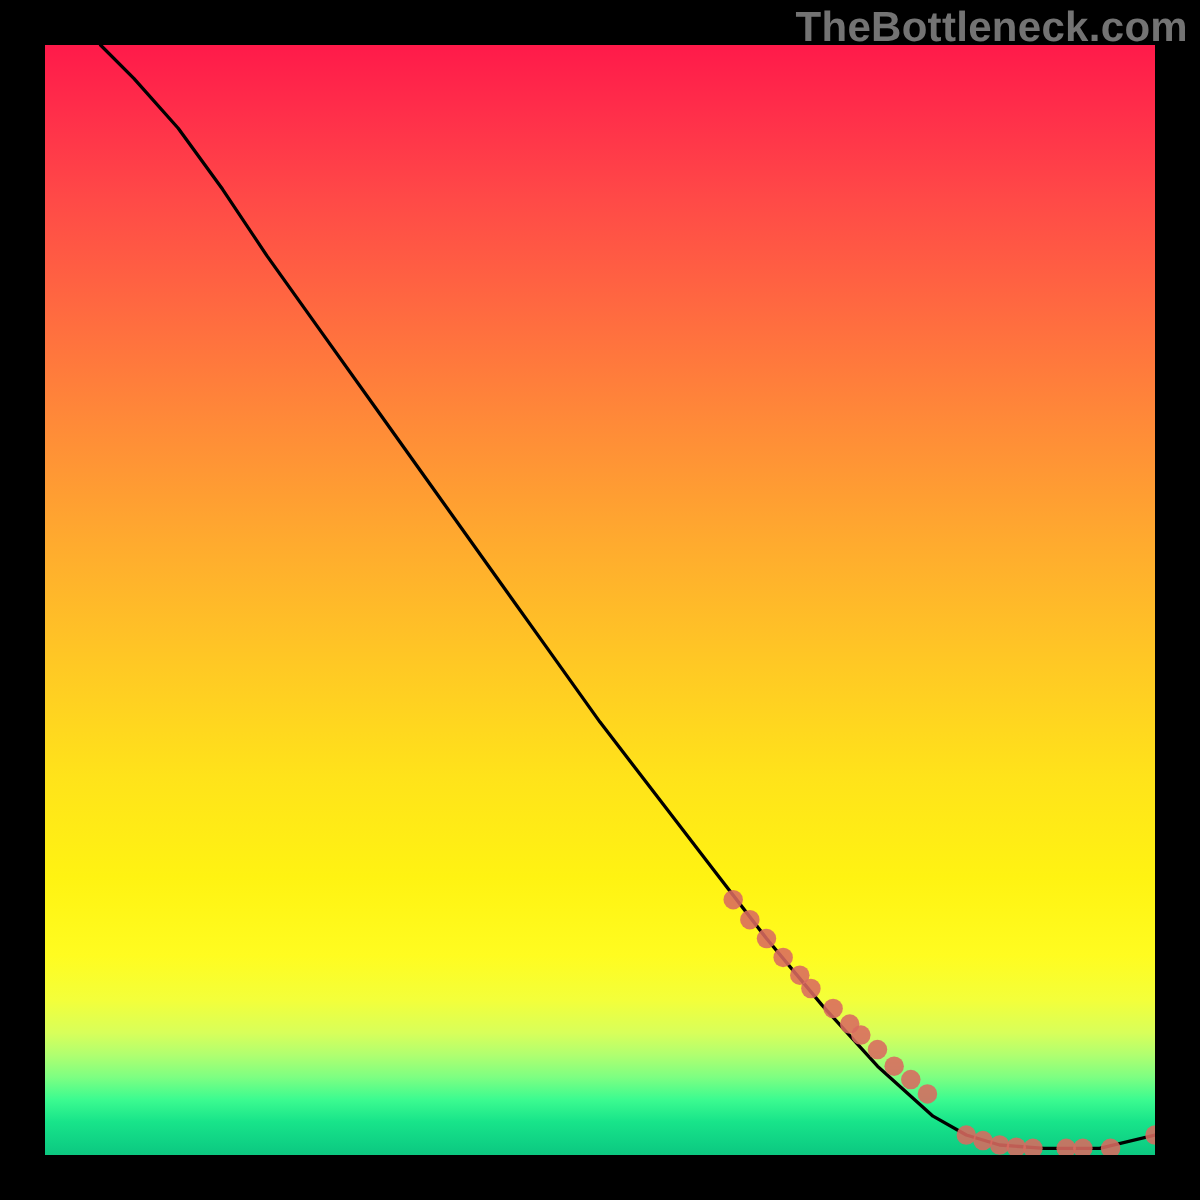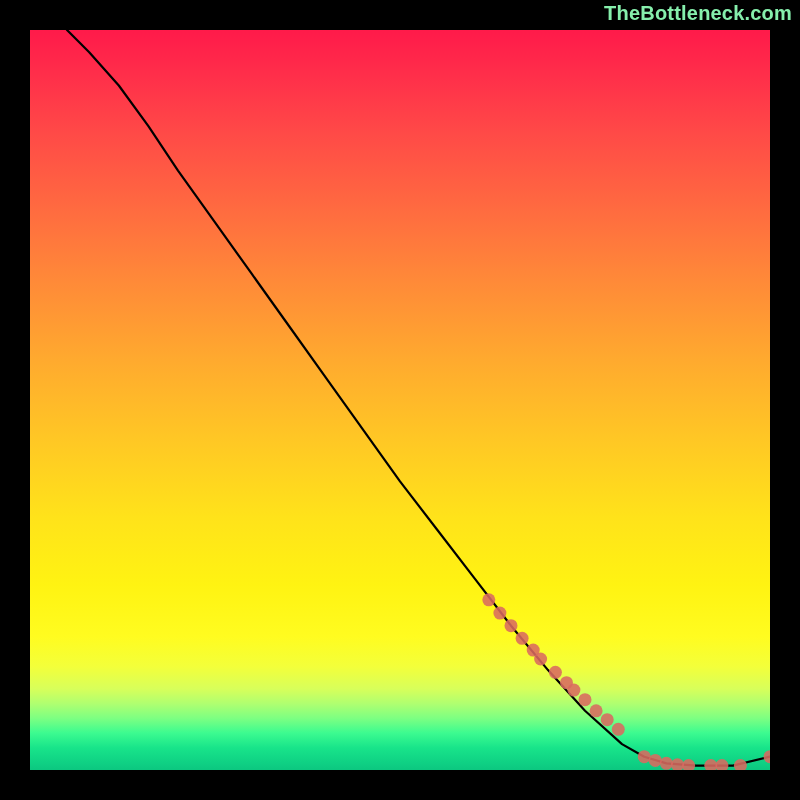--- a/index.html
+++ b/index.html
@@ -8,22 +8,22 @@
     height: 800px;
     background: #000;
     position: relative;
     font-family: Arial, Helvetica, sans-serif;
     overflow: hidden;
   }
   .watermark {
     position: absolute;
     top: 2px;
     right: 8px;
-    color: #86efac;
-    font-size: 20px;
+    color: #737373;
+    font-size: 28px;
     font-weight: bold;
     z-index: 10;
     letter-spacing: 0.2px;
     margin-left: 24px;
   }
   .plot-area {
     position: absolute;
     left: 30px;
     top: 30px;
     width: 740px;

